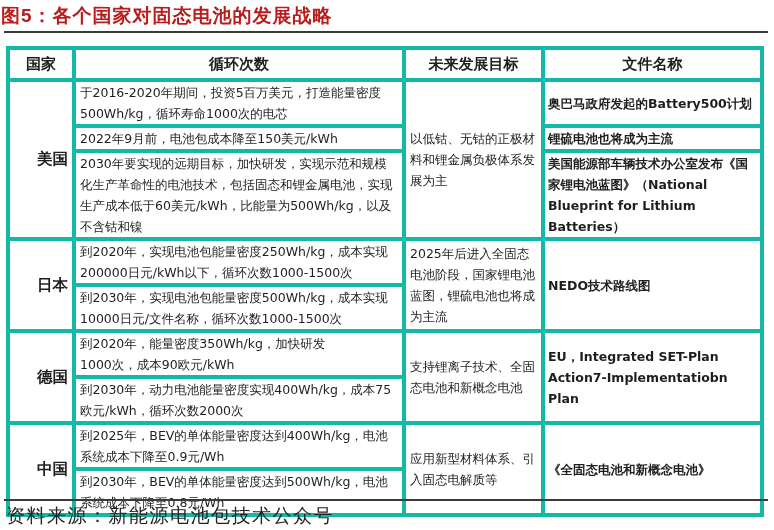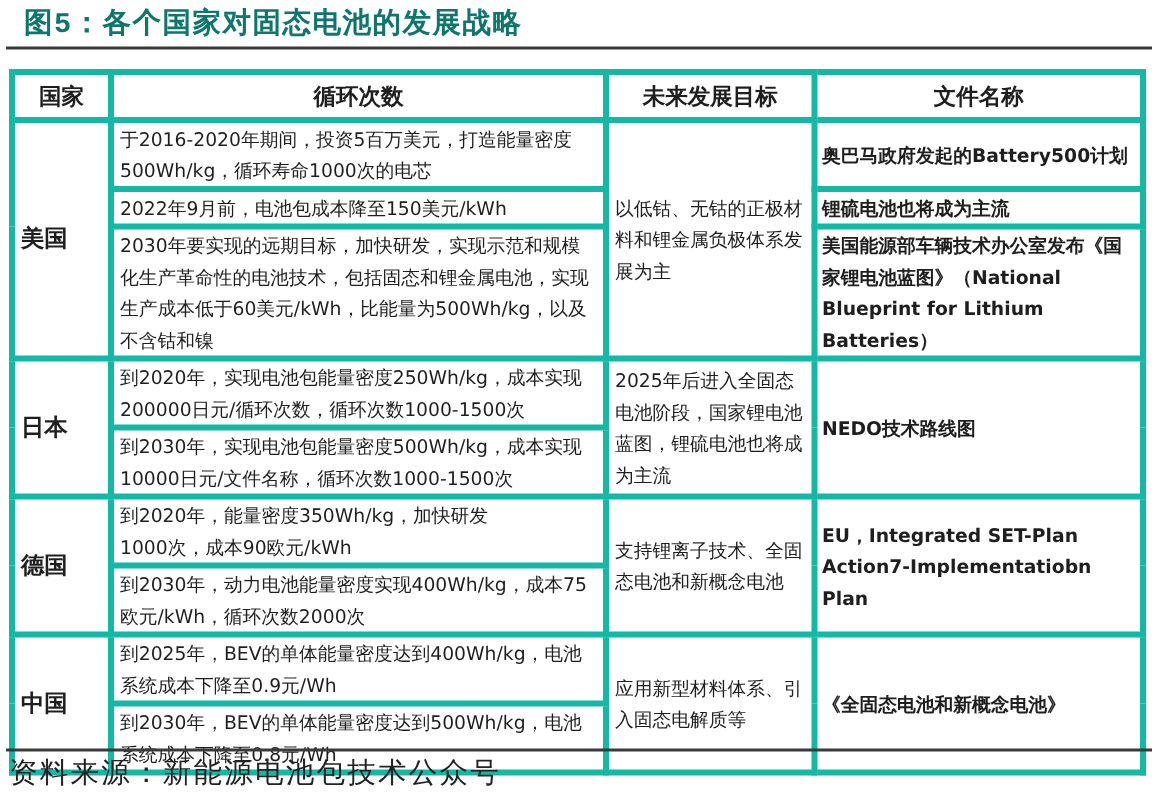--- a/index.html
+++ b/index.html
@@ -1,37 +1,37 @@
 <!DOCTYPE html>
 <html><head>
 <meta charset="utf-8">
 <style>
   * { margin: 0; padding: 0; box-sizing: border-box; }
   html, body { width: 774px; height: 530px; background: #ffffff; overflow: hidden; }
   body { position: relative; font-family: "DejaVu Sans", "Liberation Sans", sans-serif; color: #1a1a1a; }
 
   .title {
-    position: absolute; left: 16px; top: 4px;
-    font-family: Liberation Mono, monospace;
-    font-size: 19px; font-weight: bold; color: #0f766e; letter-spacing: 1px;
+    position: absolute; left: 1px; top: 4px;
+    font-family: Liberation Sans, sans-serif;
+    font-size: 19px; font-weight: bold; color: #b91c1c; letter-spacing: 1px;
     line-height: 24px; white-space: nowrap;
   }
   .title-rule { position: absolute; left: 4px; top: 31px; width: 764px; height: 2px; background: #3a3a3a; }
 
   table.strat {
     position: absolute; left: 6px; top: 46px; width: 754px;
     border-collapse: collapse; table-layout: fixed;
   }
   table.strat td, table.strat th {
     border: 4px solid #14b8a6; vertical-align: middle;
     font-size: 12.5px; line-height: 21px; padding: 0 4px; text-align: left;
     font-weight: normal; color: #1e1e1e; overflow: hidden;
   }
   table.strat th { font-weight: bold; font-size: 15px; text-align: center; height: 32px; }
-  table.strat td.country { font-weight: bold; font-size: 15.5px; text-align: left; }
+  table.strat td.country { font-weight: bold; font-size: 15.5px; text-align: right; }
   table.strat td.doc { padding-left: 3px; font-weight: bold; }
 
   .footer-rule { position: absolute; left: 4px; top: 499px; width: 764px; height: 2px; background: #3a3a3a; }
   .source {
     position: absolute; left: 6px; top: 505px;
     font-family: "DejaVu Serif", "Liberation Serif", serif;
     font-size: 19px; color: #222; letter-spacing: 1.5px; line-height: 20px; white-space: nowrap;
   }
 </style>
 </head>
@@ -67,21 +67,21 @@
       <td>2022年9月前，电池包成本降至150美元/kWh</td>
       <td class="doc">锂硫电池也将成为主流</td>
     </tr>
     <tr style="height:84px">
       <td>2030年要实现的远期目标，加快研发，实现示范和规模化生产革命性的电池技术，包括固态和锂金属电池，实现生产成本低于60美元/kWh，比能量为500Wh/kg，以及不含钴和镍</td>
       <td class="doc">美国能源部车辆技术办公室发布《国家锂电池蓝图》（National Blueprint for Lithium Batteries）</td>
     </tr>
 
     <tr style="height:43px">
       <td class="country" rowspan="2">日本</td>
-      <td>到2020年，实现电池包能量密度250Wh/kg，成本实现200000日元/循环次数，循环次数1000-1500次</td>
+      <td>到2020年，实现电池包能量密度250Wh/kg，成本实现200000日元/kWh以下，循环次数1000-1500次</td>
       <td rowspan="2">2025年后进入全固态电池阶段，国家锂电池蓝图，锂硫电池也将成为主流</td>
       <td class="doc" rowspan="2">NEDO技术路线图</td>
     </tr>
     <tr style="height:42px">
       <td>到2030年，实现电池包能量密度500Wh/kg，成本实现10000日元/文件名称，循环次数1000-1500次</td>
     </tr>
 
     <tr style="height:42px">
       <td class="country" rowspan="2">德国</td>
       <td>

